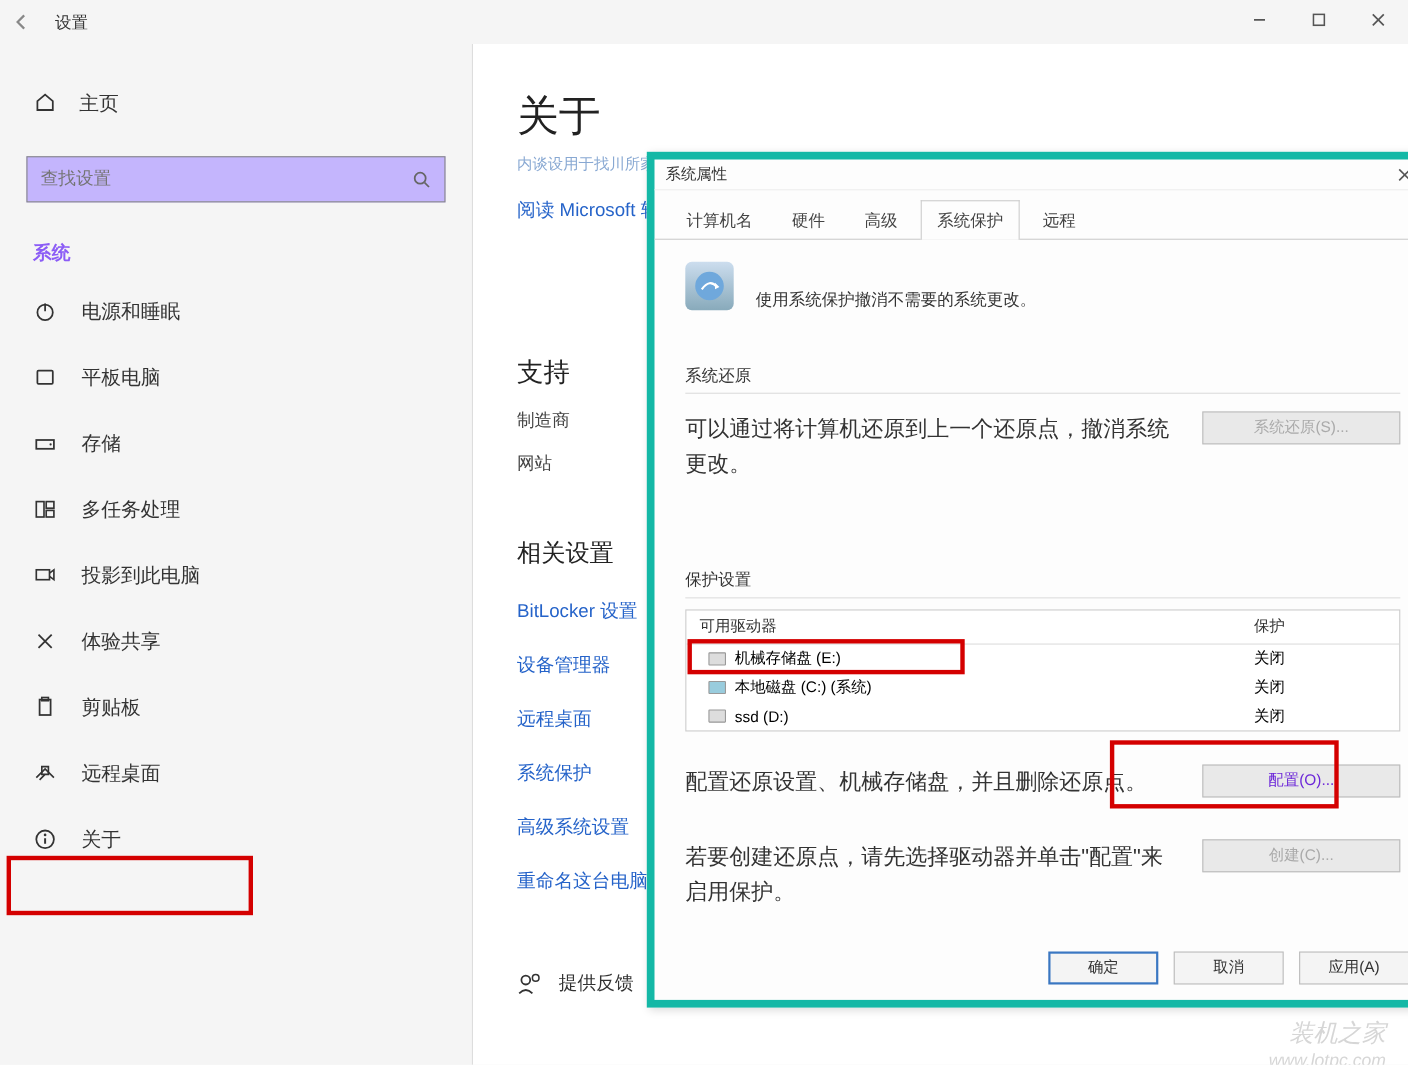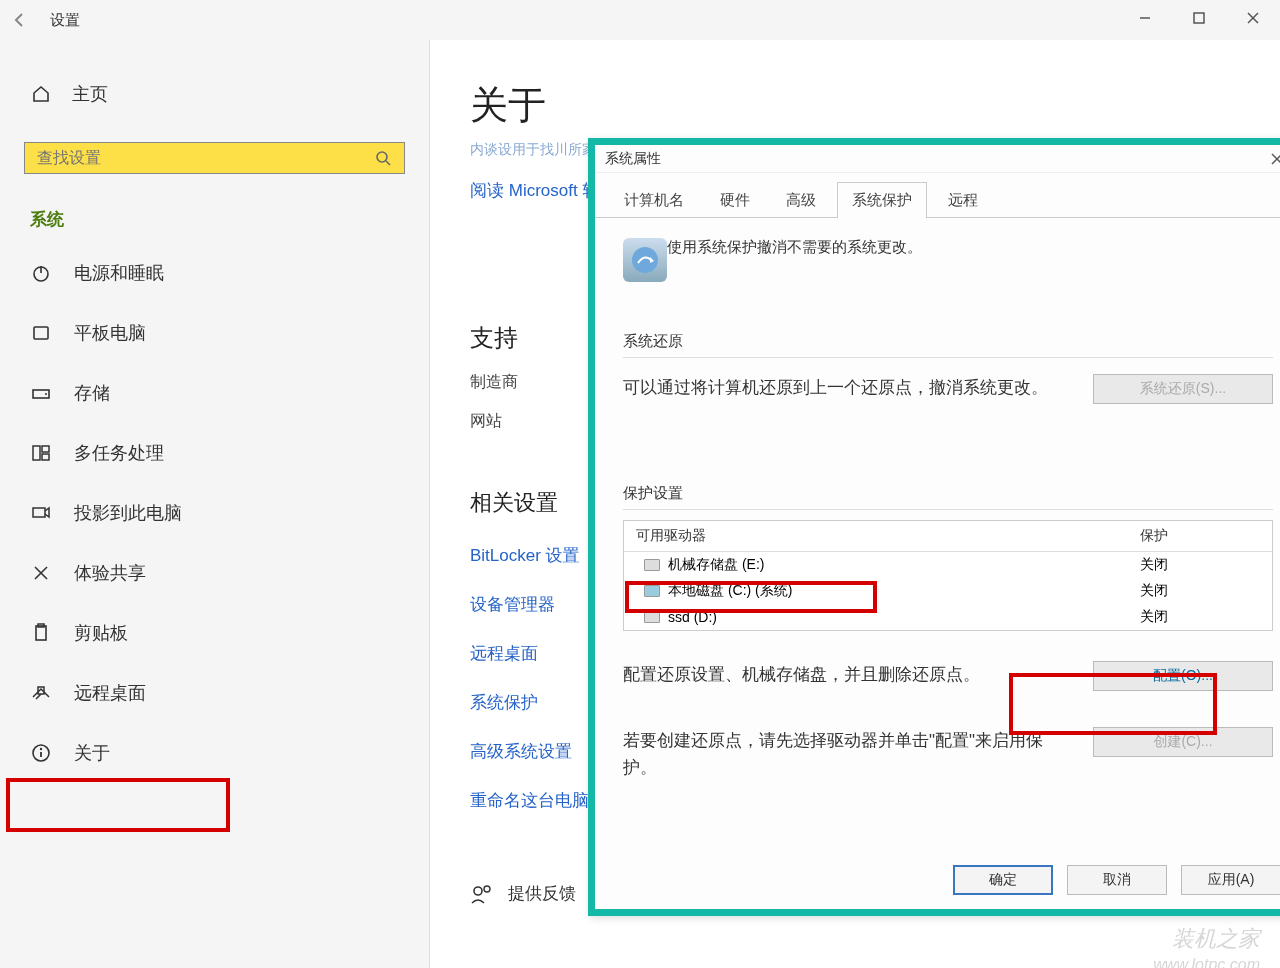--- a/index.html
+++ b/index.html
@@ -7,25 +7,25 @@
 
     
     .titlebar { height: 40px; display: flex; align-items: center; padding: 0 8px; background: #f5f5f5; }
     .titlebar .back { width: 24px; height: 24px; display:flex; align-items:center; justify-content:center; color:#888; }
     .titlebar .title { margin-left: 18px; font-size: 15px; color:#333; }
     .win-controls { position:absolute; right:0; top:0; display:flex; }
     .win-controls div { width:54px; height:36px; display:flex; align-items:center; justify-content:center; color:#555; font-size:12px; }
 
     
     .sidebar { position:absolute; left:0; top:40px; width:430px; height:928px; background:#f5f5f5; padding-top:30px; border-right:1px solid #ddd; }
-    .home-row { display:flex; align-items:center; padding:12px 30px; font-size:18px; color:#333; }
+    .home-row { display:flex; align-items:flex-start; padding:12px 30px; font-size:18px; color:#333; }
     .home-icon { width:22px; height:22px; margin-right:20px; display:flex; align-items:center; justify-content:center; }
-    .search-box { margin:24px 24px 0 24px; height:32px; border:1px solid #888; background:#fde047; display:flex; align-items:center; padding:0 12px; }
+    .search-box { margin:24px 24px 0 24px; height:42px; border:1px solid #888; background:#c4b5fd; display:flex; align-items:center; padding:0 12px; }
     .search-box input { flex:1; border:none; outline:none; font-size:16px; background:transparent; color:#555; }
-    .section-label { padding:34px 30px 12px 30px; font-size:17px; font-weight:600; color:#4d7c0f; }
+    .section-label { padding:34px 30px 12px 30px; font-size:17px; font-weight:600; color:#8b5cf6; }
     .nav-item { display:flex; align-items:center; padding:18px 30px; font-size:18px; color:#333; position:relative; }
     .nav-icon { width:22px; height:22px; margin-right:22px; display:flex; align-items:center; justify-content:center; color:#333; }
     .red-box-sidebar { position:absolute; border:4px solid #d40000; pointer-events:none; }
 
     
     .main { position:absolute; left:430px; top:40px; width:850px; height:928px; background:#fff; padding:40px 40px; }
     .page-title { font-size:38px; font-weight:400; color:#222; margin-bottom:10px; }
     .cut-text { color:#3a6fb5; font-size:14px; filter:blur(0.5px); opacity:0.6; }
     .link-line { color:#2563c9; font-size:17px; margin-top:20px; }
     .sec-title { font-size:24px; font-weight:500; color:#222; margin-top:120px; }
@@ -35,28 +35,28 @@
     .feedback { display:flex; align-items:center; margin-top:70px; gap:16px; font-size:17px; color:#333; }
 
     
     .dialog { position:absolute; left:588px; top:138px; width:720px; height:778px; background:#fdfdfd; border:7px solid #14b8a6; box-shadow:2px 2px 8px rgba(0,0,0,0.15); }
     .dialog-title { height:28px; padding:6px 10px; font-size:14px; color:#333; border-bottom:1px solid #eee; display:flex; justify-content:space-between; align-items:center; }
     .dialog-close { font-size:14px; color:#555; padding:2px 8px; }
     .tabs { display:flex; border-bottom:1px solid #ccc; padding:8px 14px 0 14px; gap:6px; }
     .tab { padding:8px 14px; font-size:15px; color:#444; border:1px solid transparent; border-bottom:none; position:relative; top:1px; }
     .tab.active { border-color:#ccc; background:#fdfdfd; }
     .dialog-body { padding:20px 28px; }
-    .protect-row { display:flex; align-items:flex-start; }
+    .protect-row { display:flex; align-items:flex-end; gap:20px; }
     .protect-icon { width:44px; height:44px; background:linear-gradient(#cde, #8ab); border-radius:6px; display:flex; align-items:center; justify-content:center; }
     .protect-text { font-size:15px; color:#333; }
     .grp-title { font-size:15px; color:#333; margin-top:50px; }
     .grp-divider { border-bottom:1px solid #ddd; margin-top:6px; }
     .grp-row { display:flex; align-items:flex-start; margin-top:16px; gap:20px; }
-    .grp-desc { flex:1; font-size:17px; color:#333; line-height:1.6; }
-    .grp-btn { width:180px; height:30px; background:#e9e9e9; border:1px solid #bbb; color:#0369a1; font-size:14px; display:flex; align-items:center; justify-content:center; }
+    .grp-desc { flex:1; font-size:20px; color:#333; line-height:1.6; }
+    .grp-btn { width:180px; height:30px; background:#e9e9e9; border:1px solid #bbb; color:#6d28d9; font-size:14px; display:flex; align-items:center; justify-content:center; }
     .grp-btn.disabled { color:#aaa; }
     .drive-table { border:1px solid #ccc; margin-top:10px; background:#fff; }
     .drive-head { display:flex; border-bottom:1px solid #ddd; padding:6px 12px; font-size:14px; color:#333; }
     .drive-head .c1 { flex:1; } .drive-head .c2 { width:120px; }
     .drive-row { display:flex; padding:4px 12px 4px 20px; font-size:14px; color:#000000; align-items:center; }
     .drive-row .c1 { flex:1; display:flex; align-items:center; gap:8px; } .drive-row .c2 { width:120px; }
     .drive-icon-sm { width:16px; height:12px; background:#ddd; border:1px solid #999; border-radius:1px; }
     .red-box-dialog { position:absolute; border:4px solid #d40000; pointer-events:none; }
     .dialog-footer { position:absolute; bottom:14px; right:20px; display:flex; gap:14px; }
     .dlg-btn { width:100px; height:30px; border:1px solid #bbb; background:#f4f4f4; font-size:14px; display:flex; align-items:center; justify-content:center; color:#333; }

